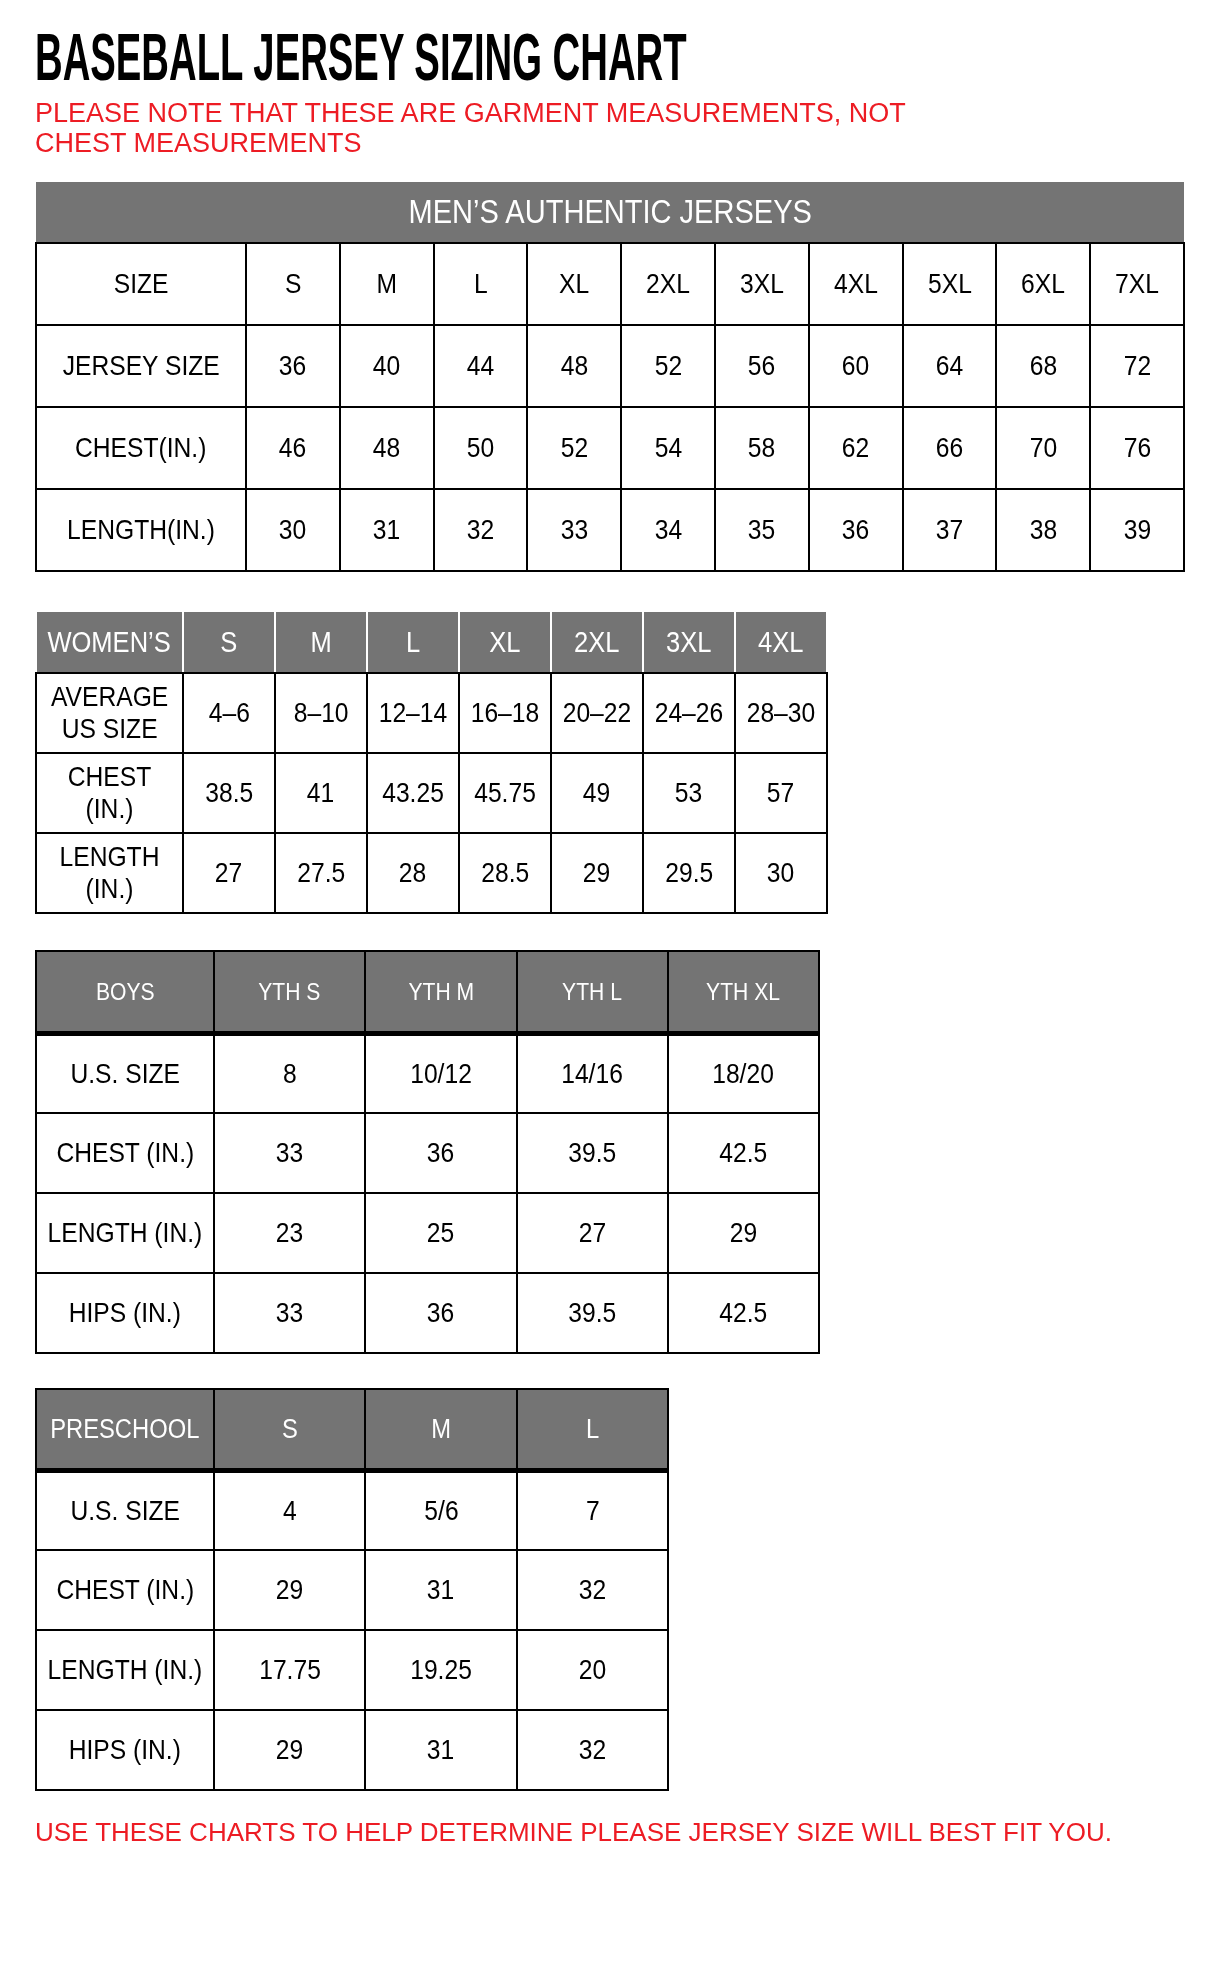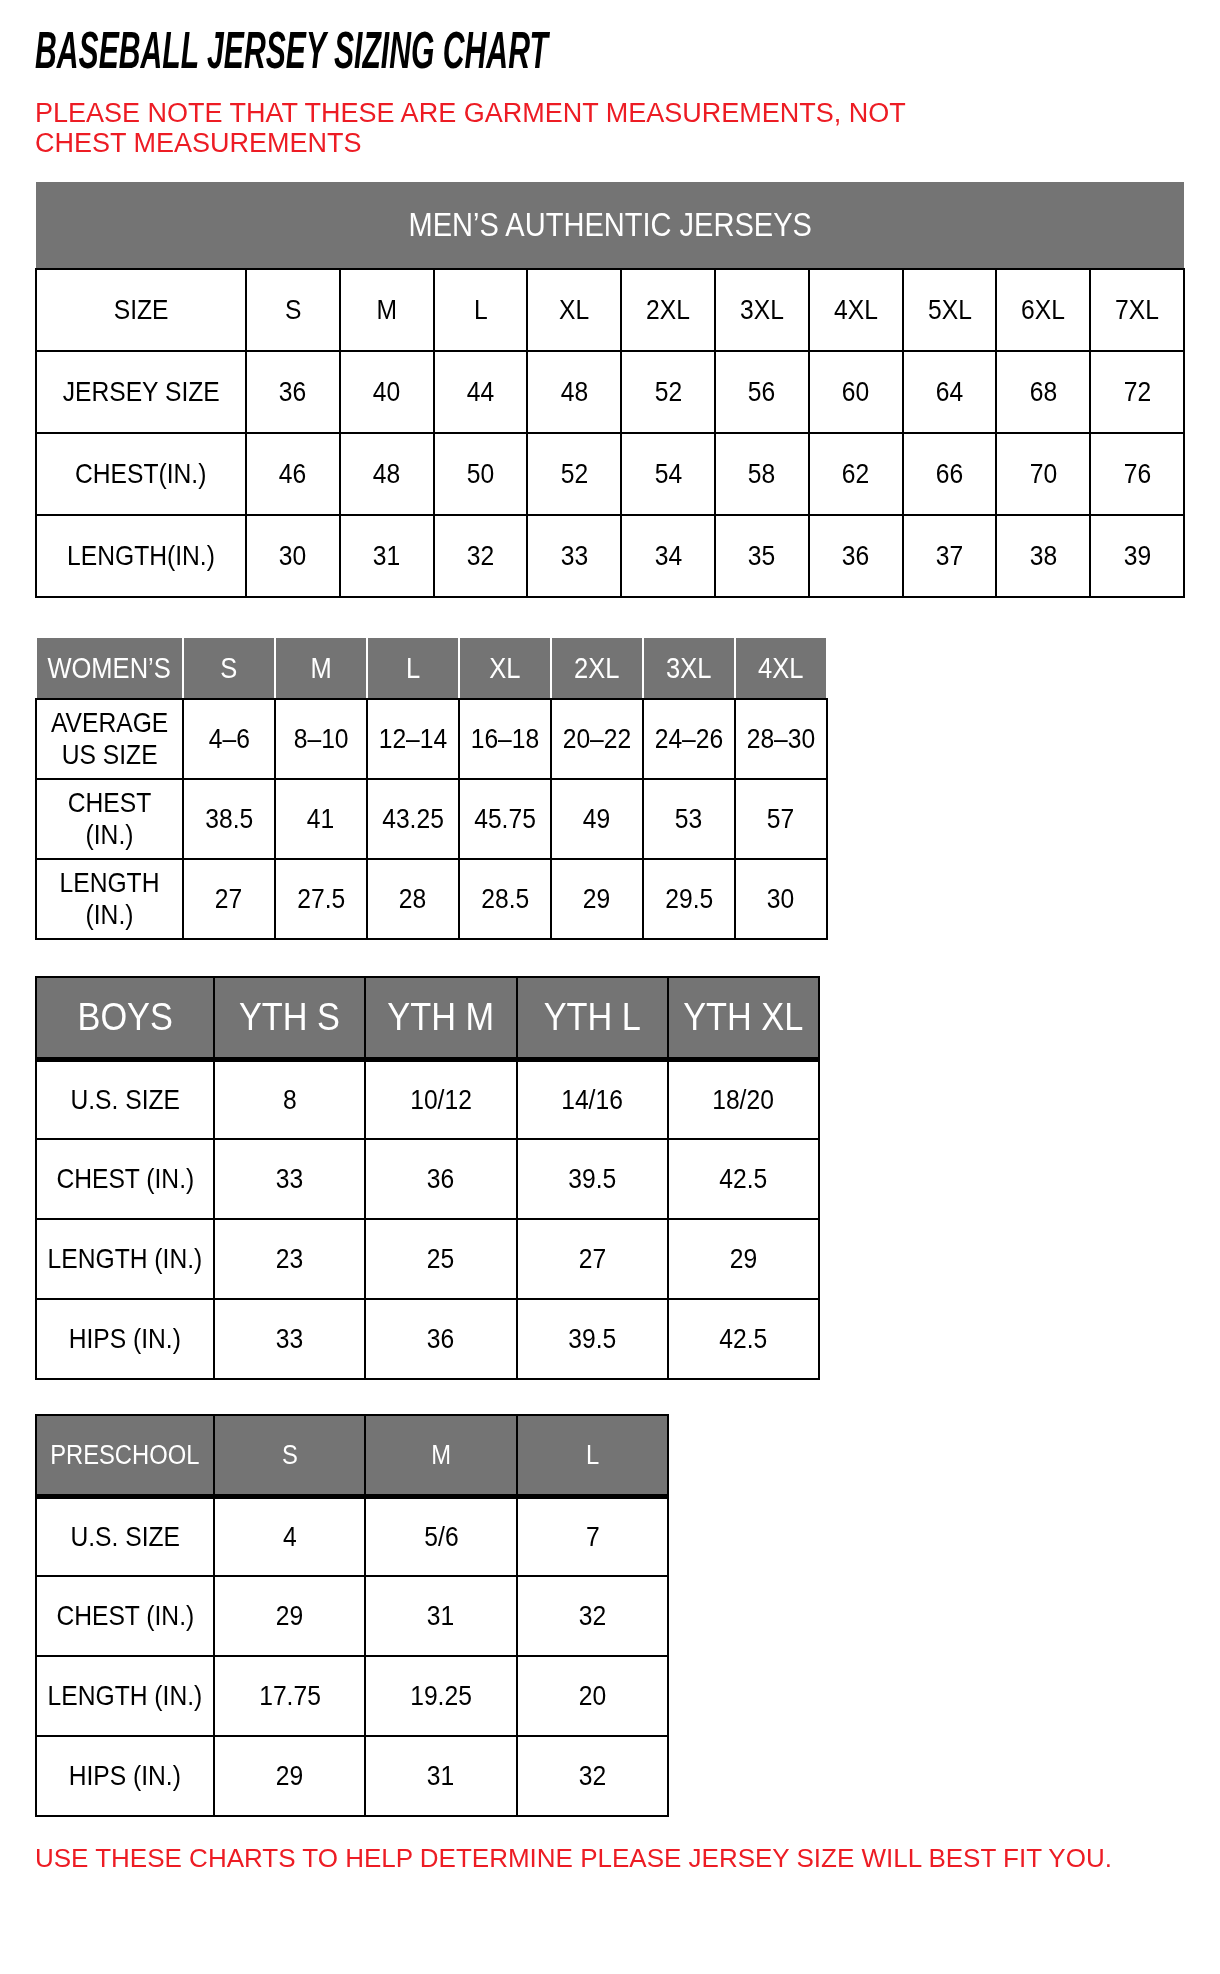--- a/index.html
+++ b/index.html
@@ -6,26 +6,25 @@
   html, body { background: #ffffff; }
   body {
     width: 1220px;
     font-family: "Liberation Sans", "DejaVu Sans", sans-serif;
     color: #000;
   }
   .page { padding: 24px 35px 34px 35px; }
 
   
   .title {
-    font-size: 52px;
+    font-size: 66px;
     font-weight: 700;
     line-height: 1.0;
     white-space: nowrap;
     height: 62px;
-    font-style: italic;
   }
   .title .ct {
     display: inline-block;
     transform: scaleX(0.58);
     transform-origin: left center;
     letter-spacing: 0;
   }
 
   
   .note {
@@ -65,21 +64,21 @@
   table.sizing tr.head td {
     background: var(--header-gray, #747474);
     color: #fff;
   }
 
   
   .mens { width: 1150px; margin-top: 24px; }
   .mens col.c0 { width: 210px; }
   .mens td { height: 82px; }
   .mens tr.head td {
-    height: 87px;
+    height: 61px;
     font-size: 33px;
     border: none;
     border-bottom: 2px solid #000;
   }
 
   
   .womens { width: 793px; margin-top: 38px; }
   .womens col.c0 { width: 147px; }
   .womens td { height: 80px; font-size: 27px; }
   .womens tr.head td {
@@ -88,21 +87,21 @@
     border: 2px solid #fff;
     border-bottom: 2px solid #000;
   }
 
   
   .boys { width: 785px; margin-top: 36px; }
   .boys col.c0 { width: 178px; }
   .boys td { height: 80px; }
   .boys tr.head td {
     height: 82px;
-    font-size: 39px;
+    font-size: 24px;
     border: 2px solid #000;
     border-bottom: 5px solid #000;
   }
 
   
   .preschool { width: 634px; margin-top: 34px; }
   .preschool col.c0 { width: 178px; }
   .preschool td { height: 80px; }
   .preschool tr.head td {
     height: 81px;

